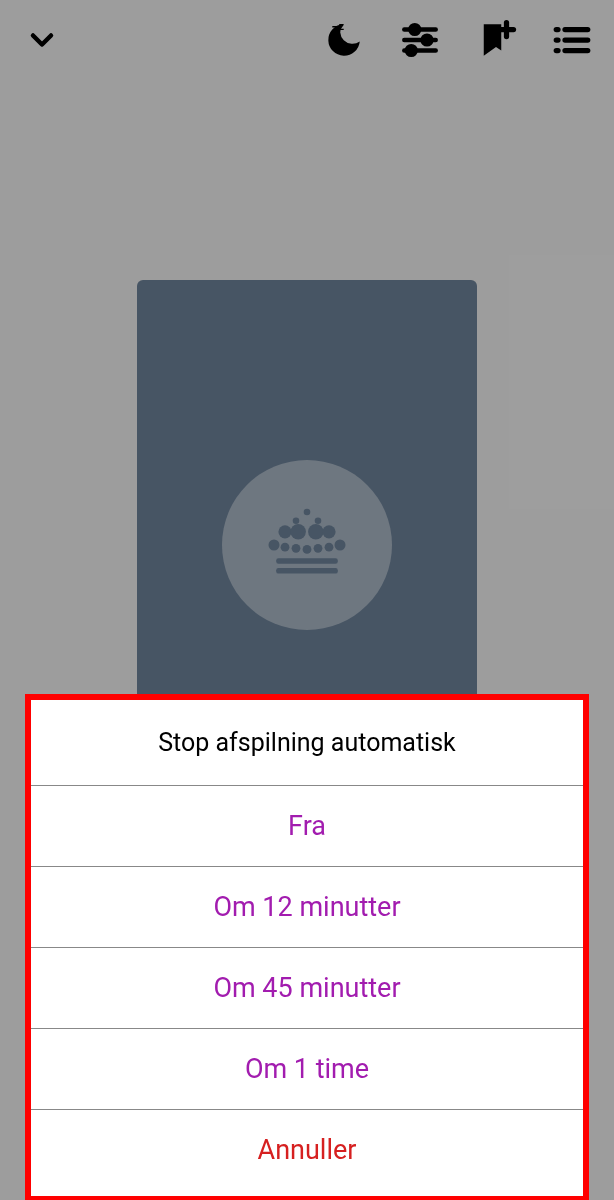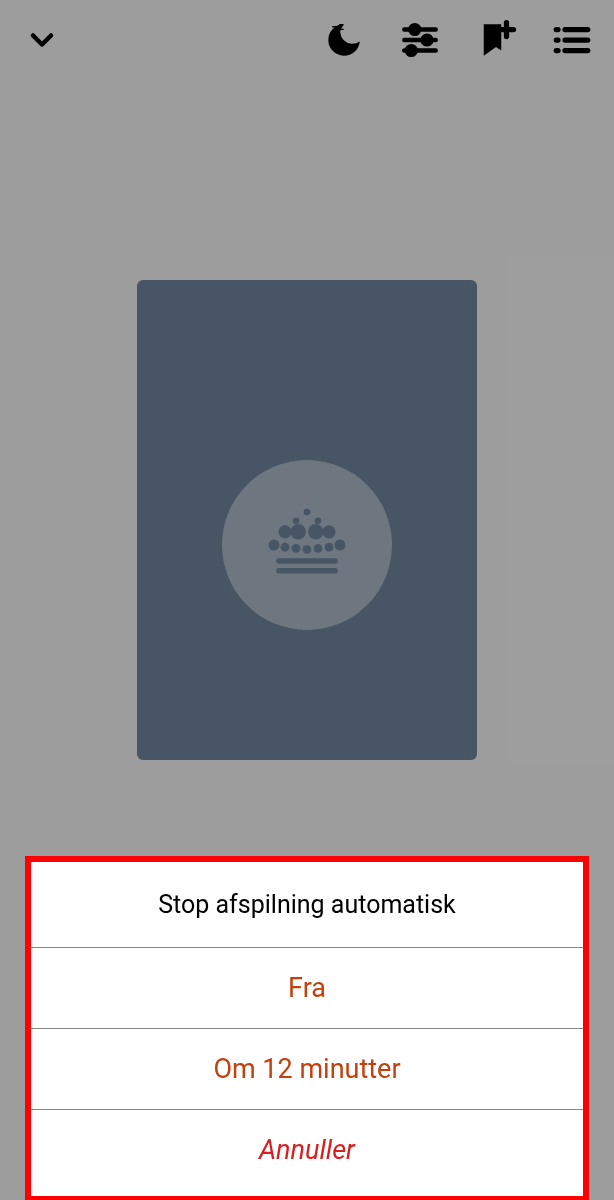--- a/index.html
+++ b/index.html
@@ -94,33 +94,32 @@
       padding: 28px 36px;
       text-align: center;
       font-size: 25px;
       color: #000;
       border-bottom: 1px solid #888;
     }
     .sheet-option {
       padding: 24px 20px;
       text-align: center;
       font-size: 27px;
-      color: #c2410c;
+      color: #a21caf;
       border-bottom: 1px solid #888;
       cursor: pointer;
       background: #fff;
     }
     .sheet-cancel {
       padding: 24px 20px 30px;
       text-align: center;
       font-size: 27px;
       color: #d62020;
       cursor: pointer;
       background: #fff;
-      font-style: italic;
     }
   </style>
 </head>
 <body>
 
 <div class="background">
   <div class="top-bar">
     <div class="chevron-down icon-btn">
       <svg width="36" height="36" viewBox="0 0 24 24" fill="none" stroke="#000" stroke-width="3" stroke-linecap="round" stroke-linejoin="round">
         <polyline points="6 9 12 15 18 9"></polyline>
@@ -189,14 +188,16 @@
     </div>
   </div>
 </div>
 
 <div class="overlay"></div>
 
 <div class="action-sheet">
   <div class="sheet-title">Stop afspilning automatisk</div>
   <div class="sheet-option">Fra</div>
   <div class="sheet-option">Om 12 minutter</div>
+  <div class="sheet-option">Om 45 minutter</div>
+  <div class="sheet-option">Om 1 time</div>
   <div class="sheet-cancel">Annuller</div>
 </div>
 
 </body></html>

